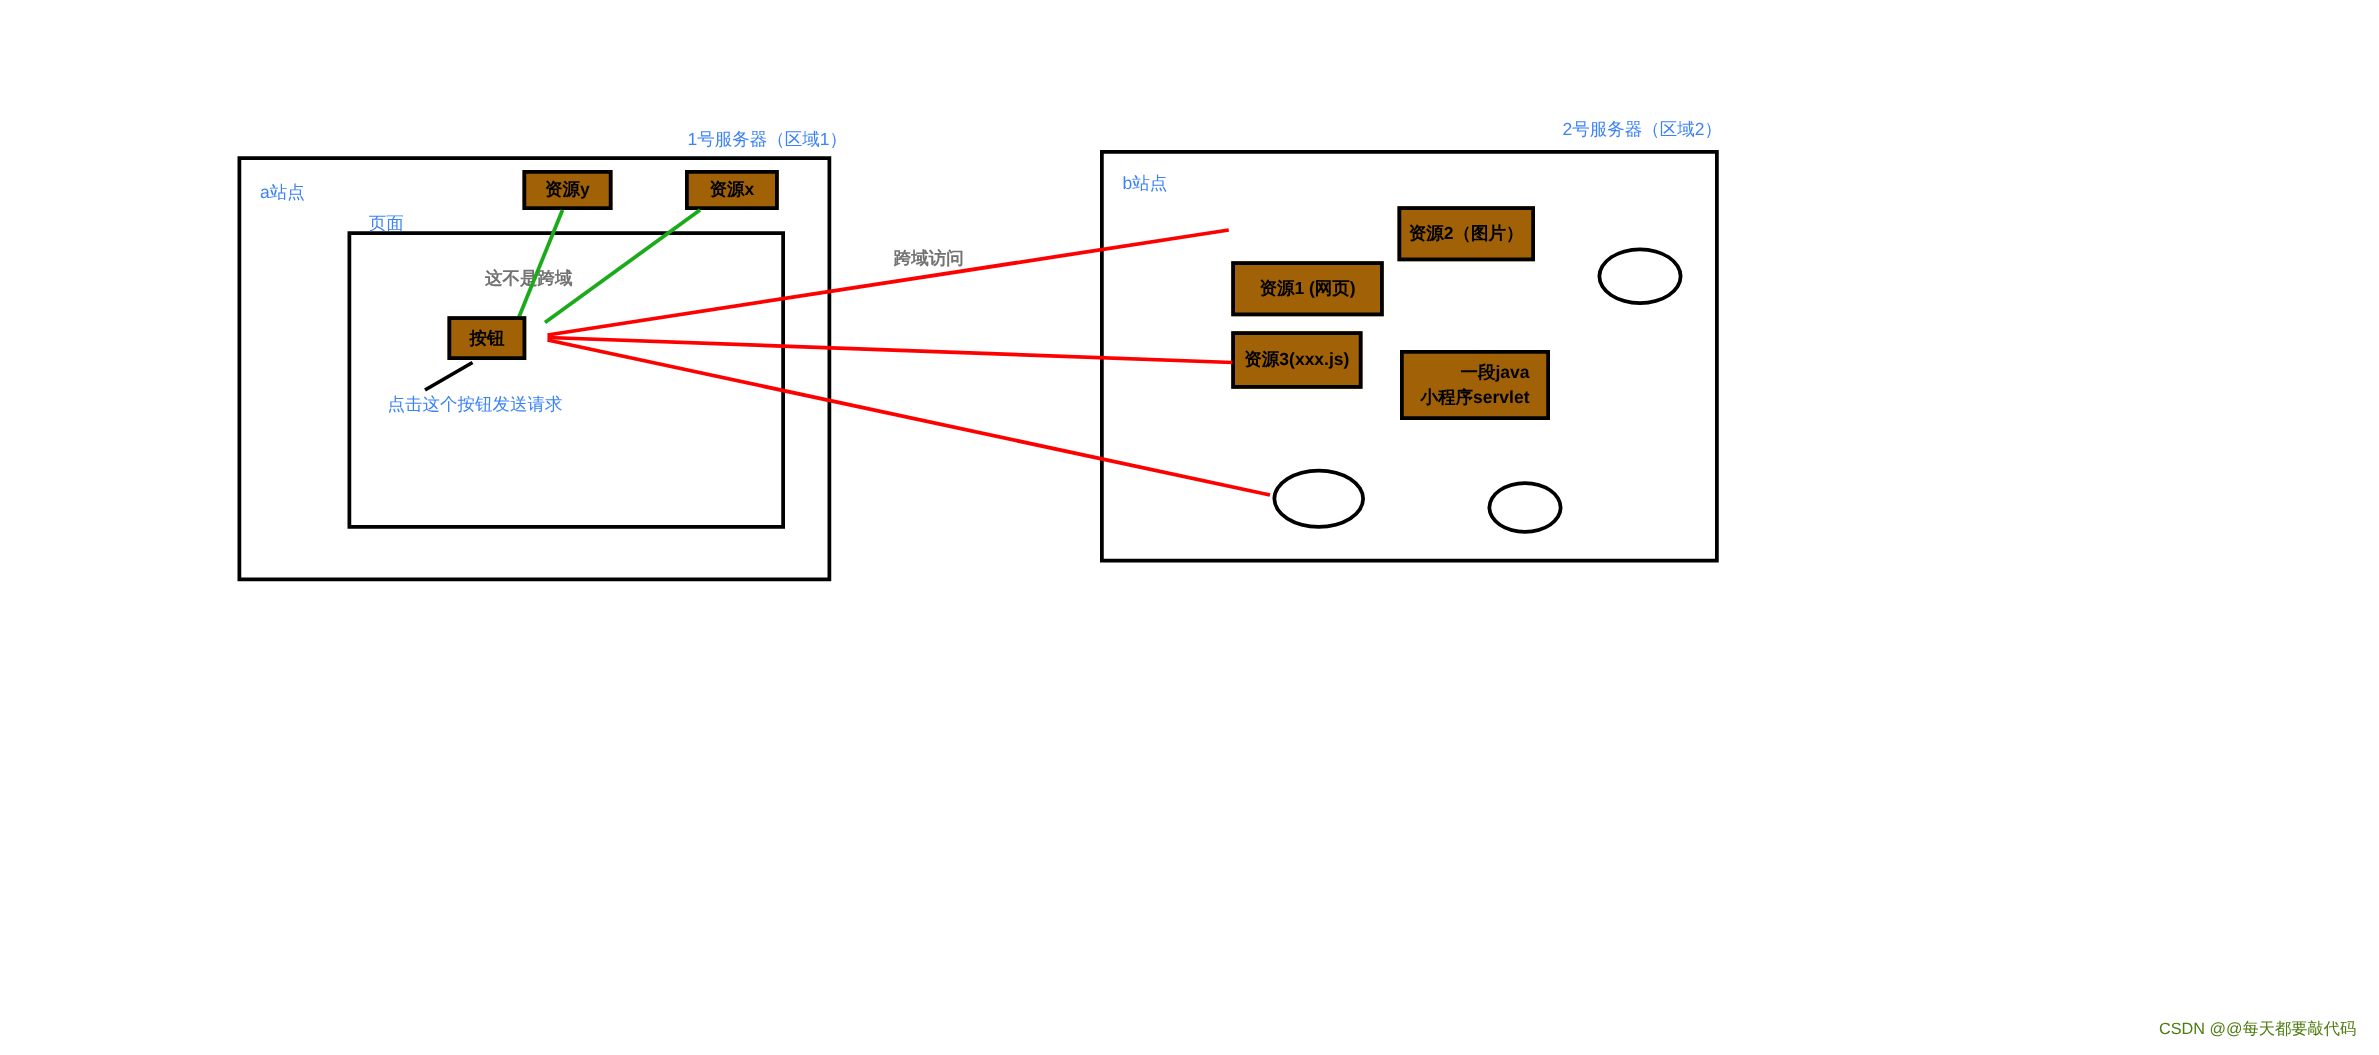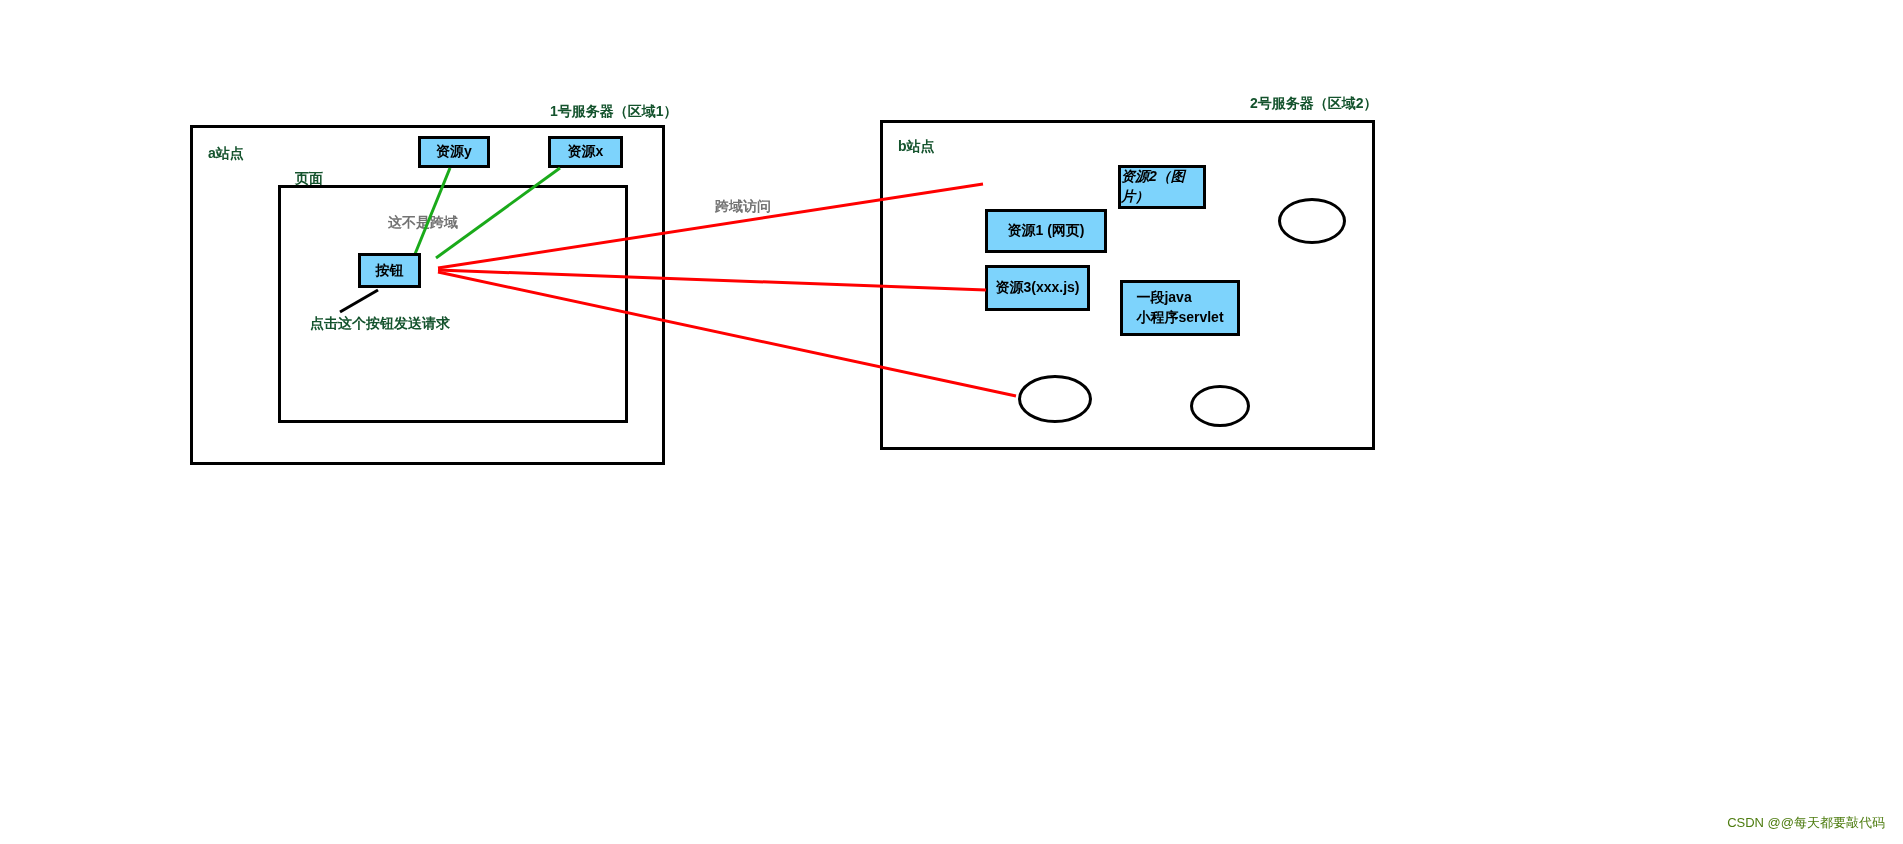--- a/index.html
+++ b/index.html
@@ -6,46 +6,46 @@
     body {
       width: 1903px;
       height: 844px;
       background: #fff;
       font-family: "Microsoft YaHei", SimSun, Arial, sans-serif;
       position: relative;
     }
     .label {
       position: absolute;
       font-size: 14px;
-      color: #14532d;
+      color: #3b82f6;
       white-space: nowrap;
-      font-weight: bold;
+      font-weight: normal;
     }
     .red-label {
       position: absolute;
       font-size: 14px;
       color: #737373;
       white-space: nowrap;
       font-weight: bold;
     }
     .box {
       position: absolute;
       border: 3px solid #000;
       background: #fff;
     }
     .text-box {
       position: absolute;
       border: 3px solid #000;
-      background: #7dd3fc;
+      background: #a16207;
       display: flex;
       align-items: center;
       justify-content: center;
       font-size: 14px;
       font-weight: bold;
-      text-align: left;
+      text-align: right;
       line-height: 1.4;
     }
     .ellipse {
       position: absolute;
       border: 3px solid #000;
       border-radius: 50%;
       background: #fff;
     }
     .watermark {
       position: absolute;
@@ -94,21 +94,21 @@
 
 <div class="red-label" style="left:715px; top:198px;">跨域访问</div>
 
 <div class="box" style="left:880px; top:120px; width:495px; height:330px;"></div>
 <div class="label" style="left:898px; top:138px;">b站点</div>
 
 <div class="text-box" style="left:985px; top:165px; width:122px; height:44px;margin-top:44px;">
   <span>资源1 (网页)</span>
 </div>
 
-<div class="text-box" style="left:1118px; top:165px; width:88px; height:44px;font-style:italic;">
+<div class="text-box" style="left:1118px; top:165px; width:110px; height:44px;">
   <span>资源2（图片）</span>
 </div>
 
 <div class="text-box" style="left:985px; top:265px; width:105px; height:46px;">
   <span>资源3(xxx.js)</span>
 </div>
 
 <div class="text-box" style="left:1120px; top:280px; width:120px; height:56px; white-space:pre-line;">
   <span>一段java
 小程序servlet</span>

